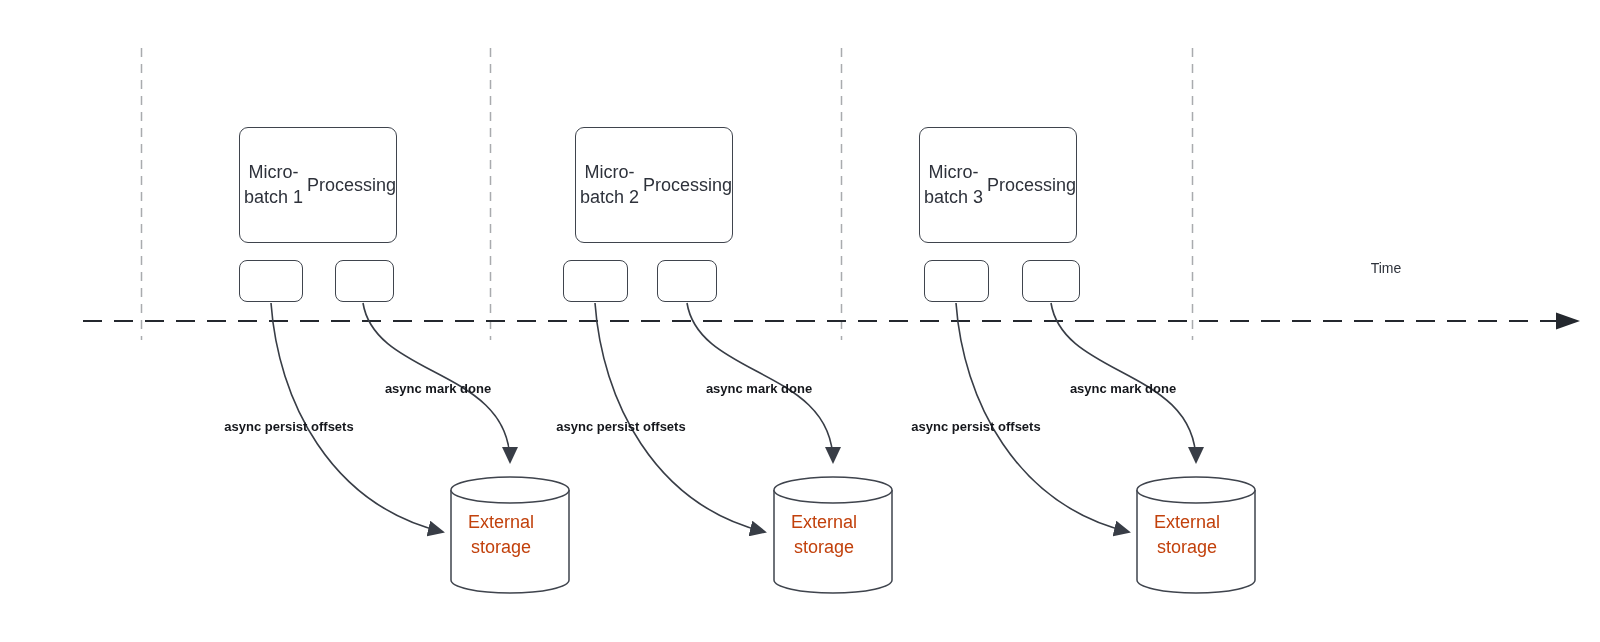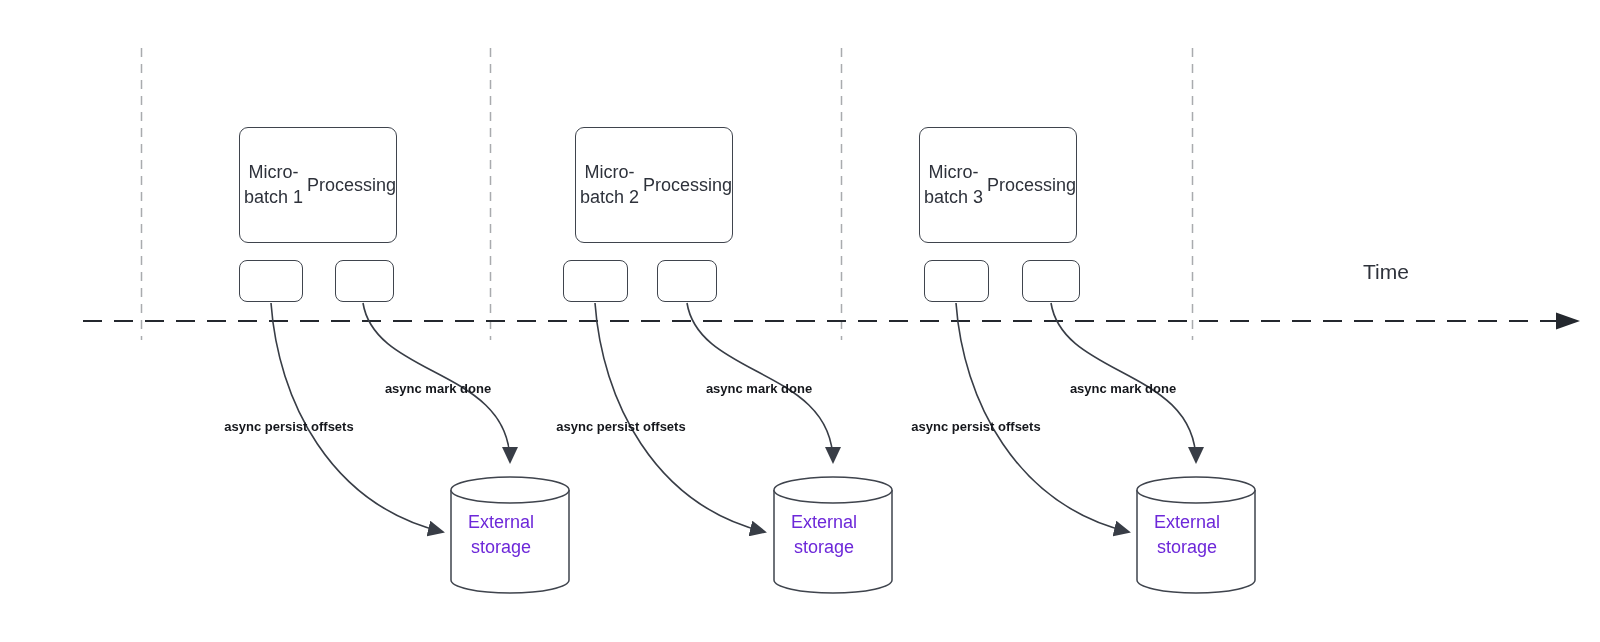--- a/index.html
+++ b/index.html
@@ -23,25 +23,25 @@
     box-sizing:border-box;
   }
   .async-label{
     position:absolute;transform:translateX(-50%);
     font-size:13px;font-weight:bold;color:#15171c;white-space:nowrap;
   }
   .persist{top:419px;}
   .mark{top:381px;}
   .storage-label{
     position:absolute;top:510px;width:100px;
-    font-size:18px;line-height:25px;color:#6d28d9;text-align:center;
+    font-size:18px;line-height:25px;color:#c2410c;text-align:center;
   }
   .time-label{
     position:absolute;left:1336px;top:260px;width:100px;
-    font-size:21px;color:#2e323b;text-align:center;
+    font-size:14px;color:#2e323b;text-align:center;
   }
 </style>
 </head>
 <body>
 
 <div class="canvas">
 
   <svg class="layer" width="1600" height="642" viewBox="0 0 1600 642">
     <defs>
       <marker id="arrowR" markerUnits="userSpaceOnUse" markerWidth="18" markerHeight="16" refX="15" refY="8" orient="auto">

